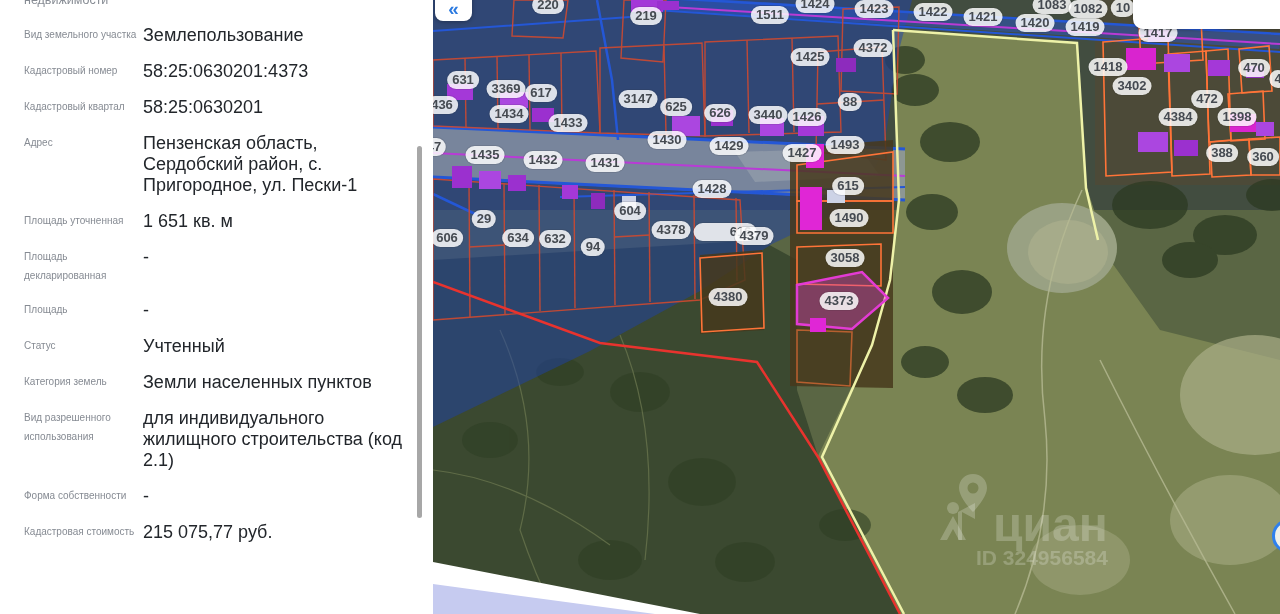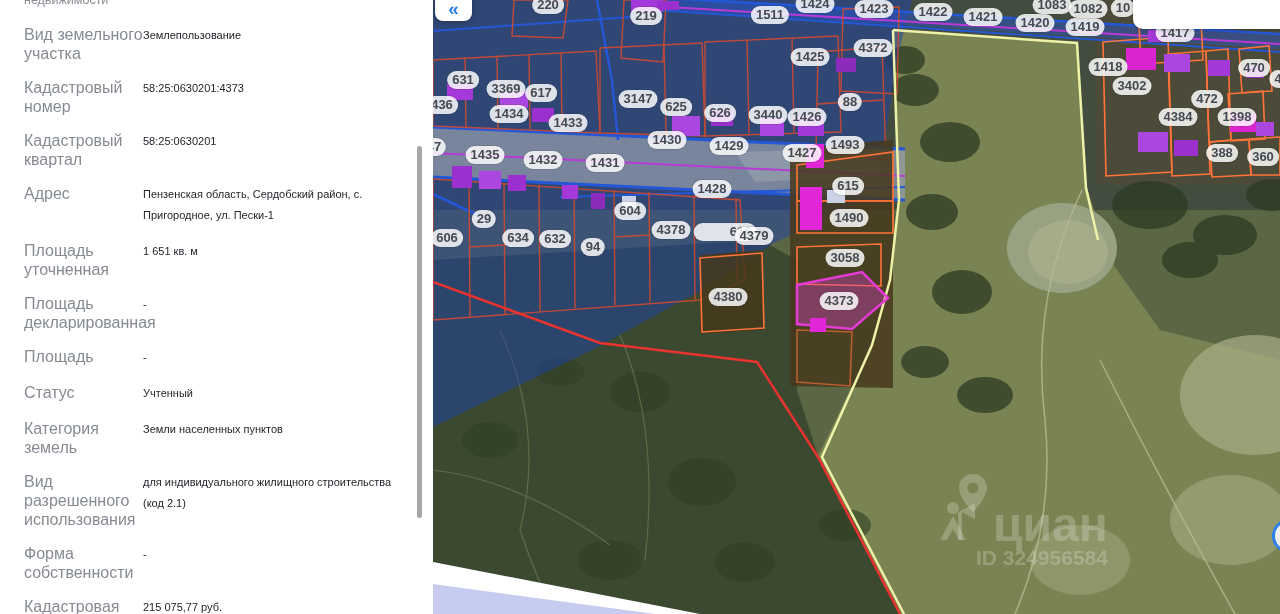--- a/index.html
+++ b/index.html
@@ -2,22 +2,22 @@
 <html style="--c-selected: #e33bd4; --c-parcel: #ff7438; --c-parcel-muted: #cf4a30; --c-zone: rgba(30,64,175,0.48); --c-road: #2457d6; --c-purple: #b93bd6; --c-quarter: #e8332e; --c-yellow: #eef2a8; --c-wm: rgba(255,255,255,0.22);"><head>
 <meta charset="utf-8">
 <style>
   html,body{margin:0;padding:0;width:1280px;height:614px;overflow:hidden;
     font-family:"Liberation Sans",sans-serif;background:#fff;}
   
   .panel{position:absolute;left:0;top:0;width:433px;height:614px;background:#fff;
     overflow:hidden;box-sizing:border-box;padding:0 28px 0 24px;}
   .panel-top-partial{color:#868b93;font-size:12.5px;line-height:19px;margin-top:-9px;}
   .info-row{display:flex;align-items:flex-start;margin-top:15px;}
-  .info-label{width:119px;flex:0 0 119px;color:#868b93;font-size:16px;line-height:19px;}
-  .info-value{flex:1;color:#22262b;font-size:11px;line-height:21px;}
+  .info-label{width:119px;flex:0 0 119px;color:#868b93;font-size:10px;line-height:19px;}
+  .info-value{flex:1;color:#22262b;font-size:18px;line-height:21px;}
   .scrollbar-thumb{position:absolute;left:417px;top:146px;width:5px;height:372px;
     background:#a7a7a7;border-radius:3px;}
   
   .map{position:absolute;left:433px;top:0;width:847px;height:614px;overflow:hidden;
     background:#55613f;}
   .map svg{position:absolute;left:0;top:0;z-index:1;}
   #labels{position:absolute;left:0;top:0;width:100%;height:100%;z-index:5;pointer-events:none;}
   .map-label{position:absolute;transform:translate(-50%,-50%);background:rgba(255,255,255,.84);
     color:#454a51;font-size:13px;font-weight:bold;line-height:18px;padding:0 5px;
     border-radius:9px;white-space:nowrap;box-shadow:0 0 0 1px rgba(40,40,40,.12);
@@ -268,21 +268,21 @@
       <div class="map-label" style="left: 382px; top: 4px;">1424</div>
       <div class="map-label" style="left: 441px; top: 9px;">1423</div>
       <div class="map-label" style="left: 500px; top: 12px;">1422</div>
       <div class="map-label" style="left: 550px; top: 17px;">1421</div>
       <div class="map-label" style="left: 602px; top: 23px;">1420</div>
       <div class="map-label" style="left: 652px; top: 27px;">1419</div>
       <div class="map-label" style="left: 619px; top: 5px;">1083</div>
       <div class="map-label" style="left: 655px; top: 9px;">1082</div>
       <div class="map-label" style="left: 690px; top: 8px;">10</div>
       <div class="map-label" style="left: 675px; top: 47px; margin-top: 20px;">1418</div>
-      <div class="map-label" style="left: 742px; top: 33px;">1417</div>
+      <div class="map-label" style="left: 725px; top: 33px;">1417</div>
       <div class="map-label" style="left: 440px; top: 48px;">4372</div>
       <div class="map-label" style="left: 377px; top: 57px;">1425</div>
       <div class="map-label" style="left: 30px; top: 80px;">631</div>
       <div class="map-label" style="left: 73px; top: 89px;">3369</div>
       <div class="map-label" style="left: 108px; top: 93px;">617</div>
       <div class="map-label" style="left: 9px; top: 105px;">436</div>
       <div class="map-label" style="left: 76px; top: 114px;">1434</div>
       <div class="map-label" style="left: 135px; top: 123px;">1433</div>
       <div class="map-label" style="left: 205px; top: 99px;">3147</div>
       <div class="map-label" style="left: 243px; top: 107px;">625</div>

